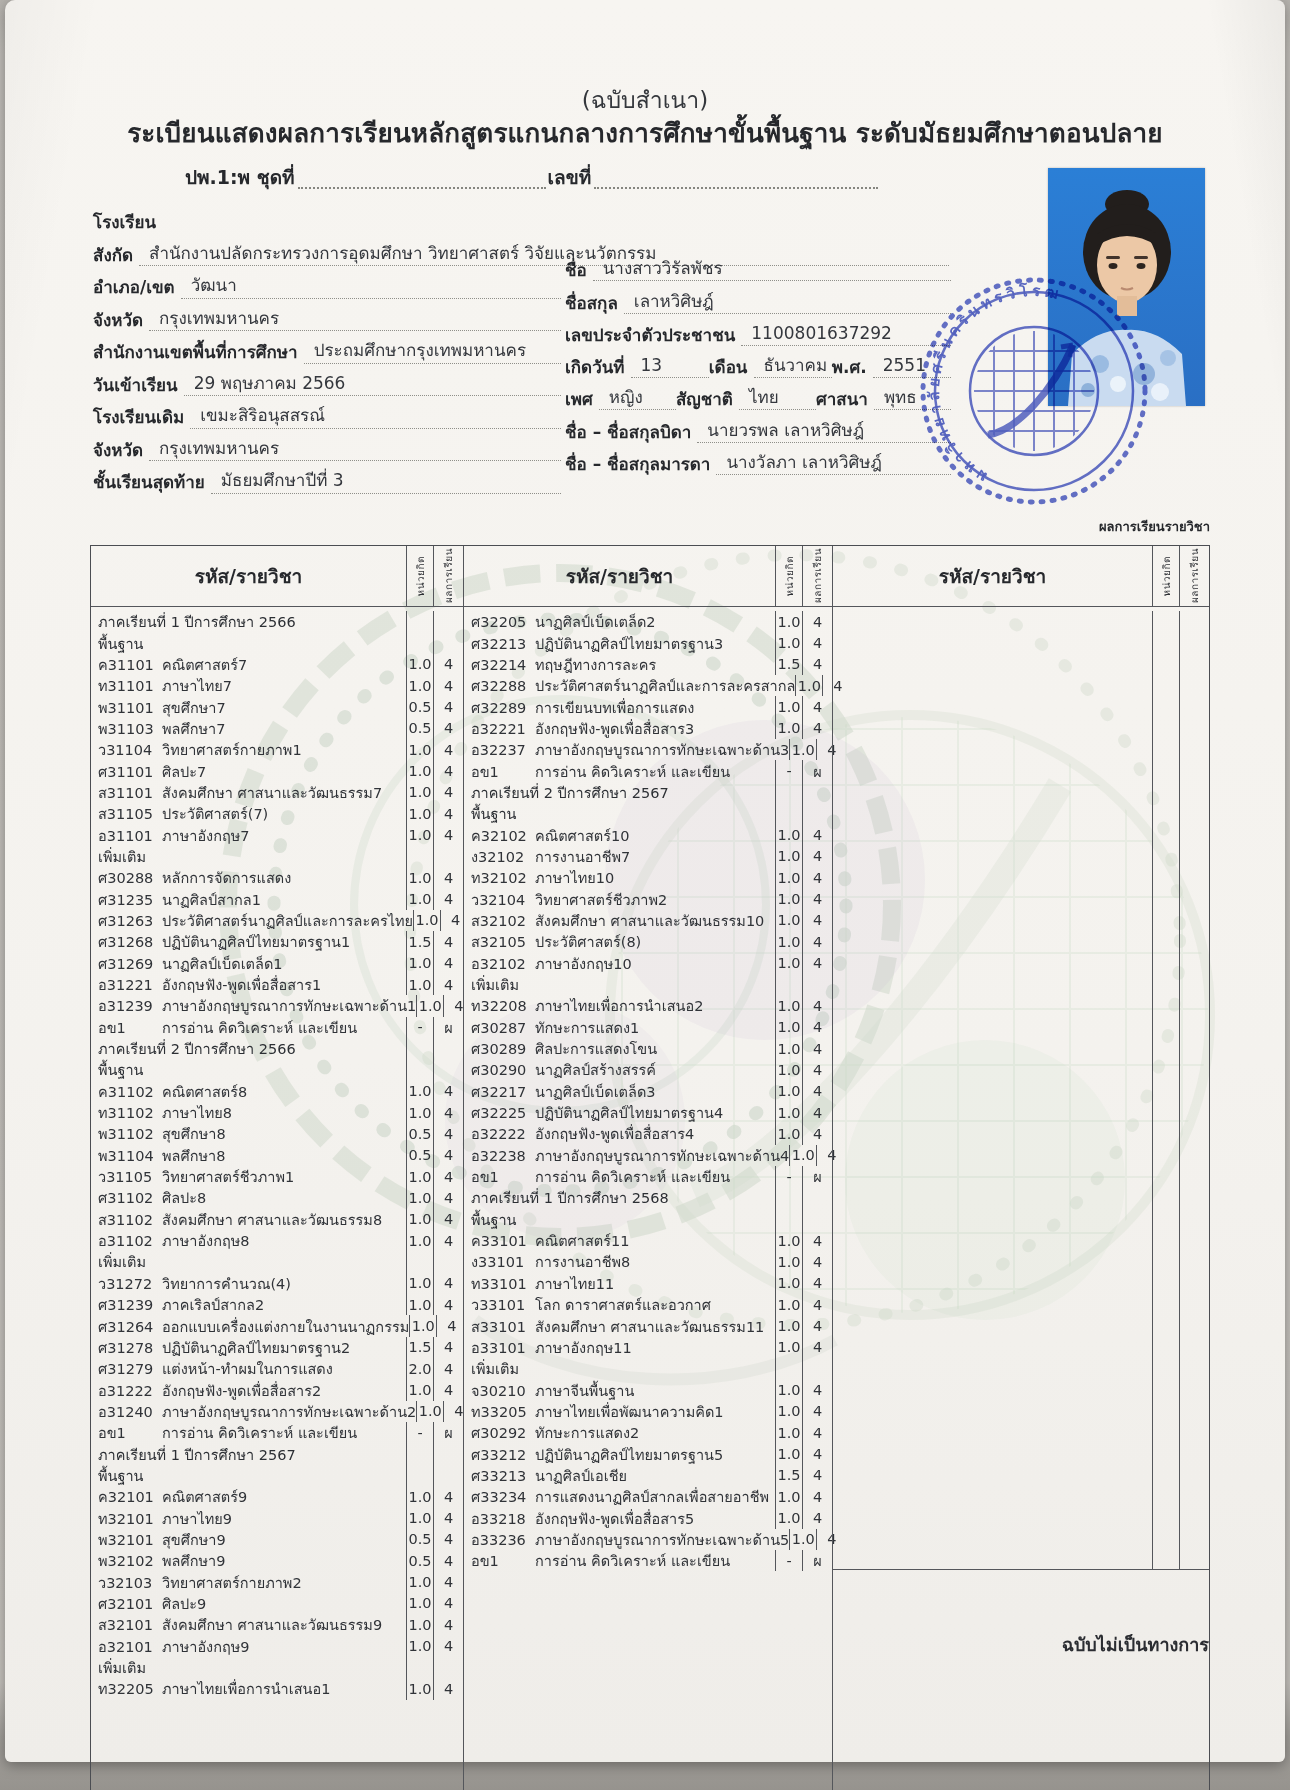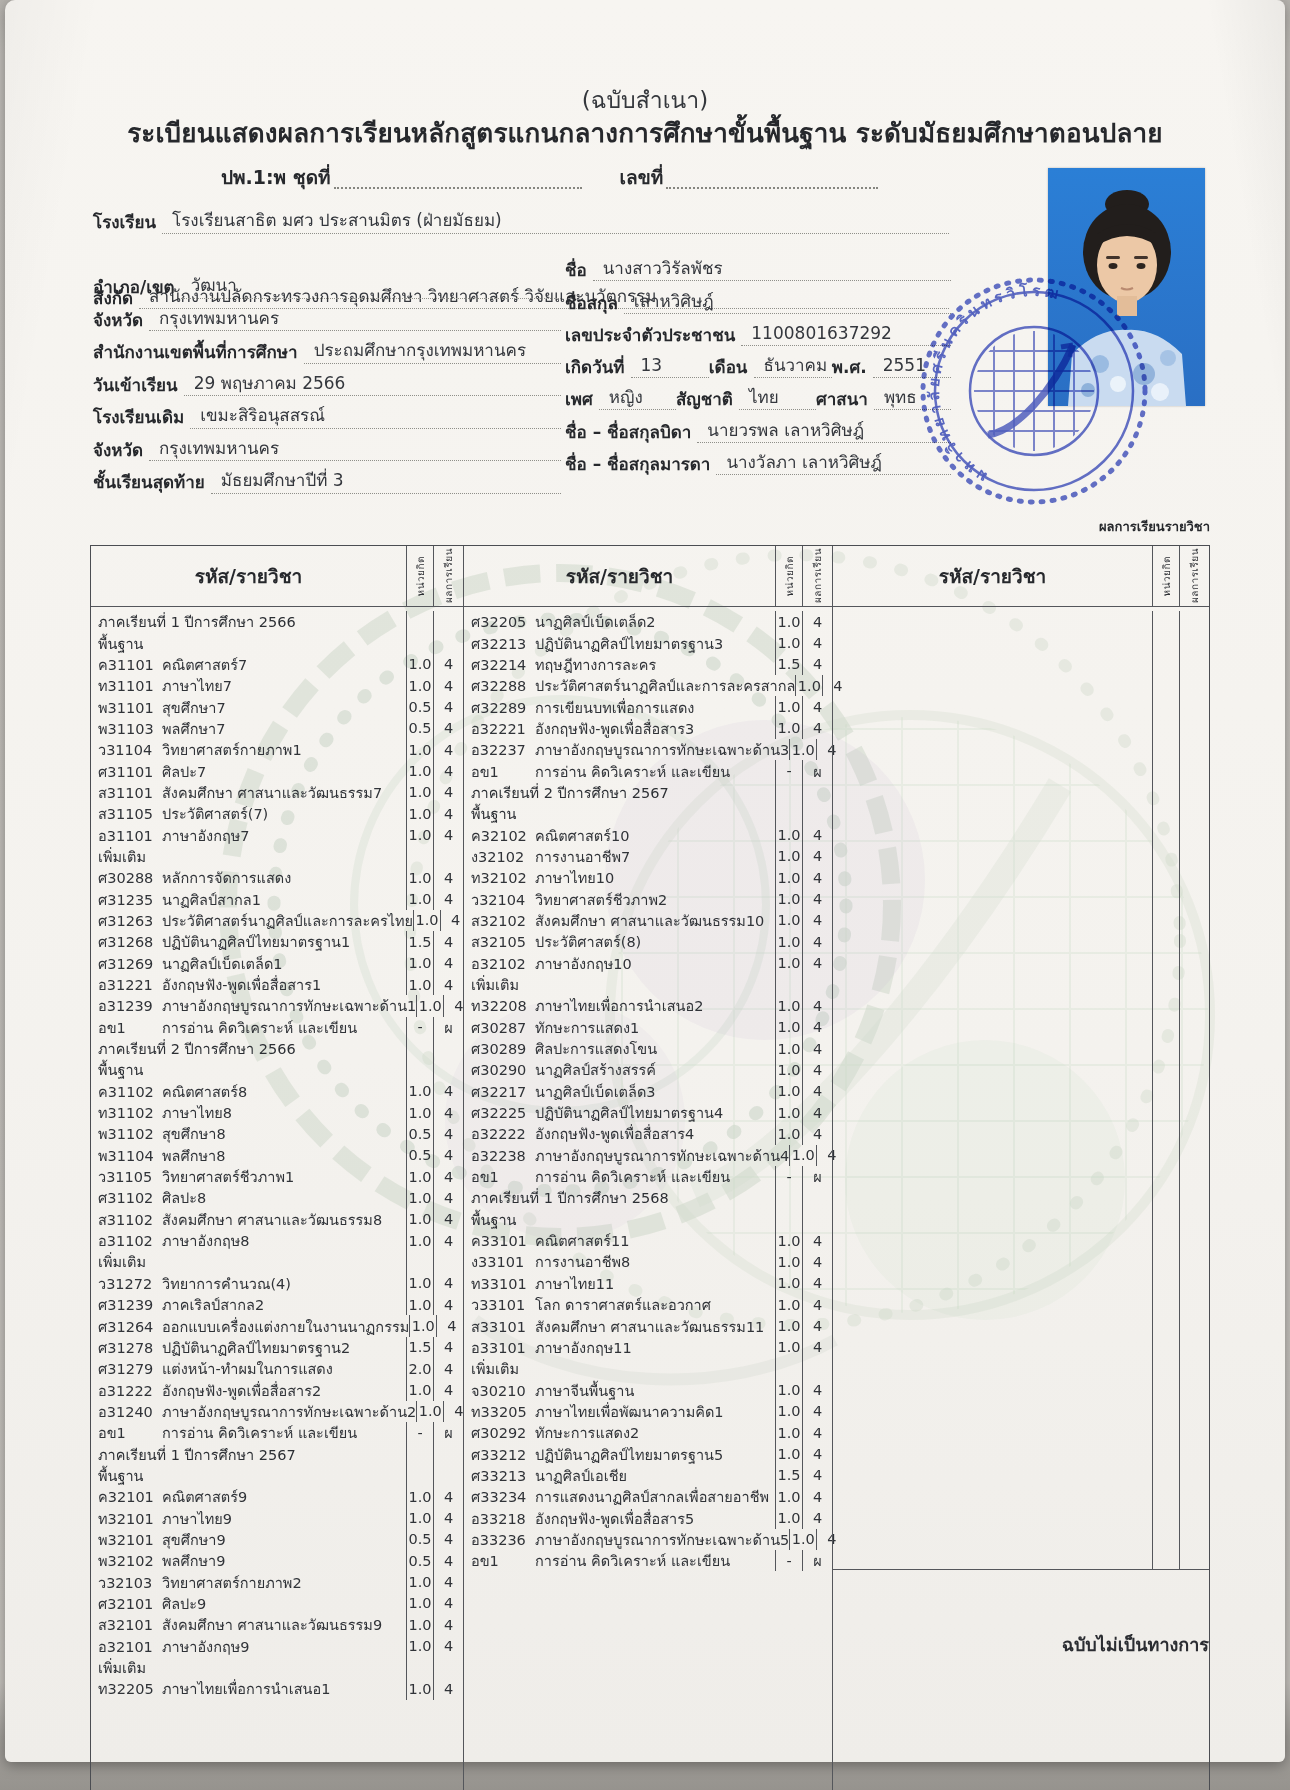--- a/index.html
+++ b/index.html
@@ -17,27 +17,27 @@
       linear-gradient(180deg,#f7f5f1 0%,#f4f2ee 60%,#efede9 100%);
     border-radius:10px 8px 6px 6px;
     box-shadow:0 3px 14px rgba(0,0,0,0.35);
   }
   
   .wm{position:absolute;left:0;top:0;pointer-events:none;z-index:1;}
   
   .copy-label{position:absolute;top:82px;left:0;width:100%;text-align:center;font-size:23px;color:#34373c;z-index:2;}
   .main-title{position:absolute;top:112px;left:0;width:100%;text-align:center;font-size:26px;font-weight:bold;color:#26282c;z-index:2;letter-spacing:0.2px;}
   .code-line{position:absolute;top:162px;left:180px;width:695px;display:flex;align-items:flex-end;font-size:19px;font-weight:bold;z-index:2;}
-  .code-line .lbl{white-space:nowrap;padding:0 1px 2px 0;margin-left:36px;}
+  .code-line .lbl{white-space:nowrap;padding:0 1px 2px 0;}
   .dotfill{border-bottom:2px dotted #85857f;margin:0 2px 5px 2px;}
   .dot-a{width:248px;}
   .dot-b{flex:1;}
   
   .fields{position:absolute;display:flex;flex-direction:column;z-index:2;}
-  #fields-full{top:201px;left:88px;width:856px;gap:43px;}
+  #fields-full{top:201px;left:88px;width:856px;}
   #fields-left{top:266px;left:88px;width:468px;}
   #fields-right{top:249px;left:560px;width:386px;}
   .field{display:flex;align-items:flex-end;height:32.5px;font-size:17px;line-height:1.12;}
   #fields-right .field{height:32.3px;}
   .flabel{font-weight:bold;color:#26282c;white-space:nowrap;padding:0 6px 1px 0;}
   .fvline{flex:1;border-bottom:1.7px dotted #8f8f89;padding:0 4px 2px 10px;white-space:nowrap;overflow:visible;}
   .fvalue{color:#34373d;}
   
   .photo{position:absolute;left:1043px;top:168px;width:157px;height:238px;z-index:2;box-shadow:0 0 2px rgba(0,0,0,0.25);}
   
@@ -102,21 +102,20 @@
   <div class="code-line">
     <span class="lbl">ปพ.1:พ ชุดที่</span>
     <span class="dotfill dot-a"></span>
     <span class="lbl">เลขที่</span>
     <span class="dotfill dot-b"></span>
   </div>
 
   <div class="fields" id="fields-full">
       <div class="field">
         <span class="flabel">โรงเรียน</span>
-        <span class="fvline"><span class="fvalue">โรงเรียนสาธิต มศว ประสานมิตร (ฝ่ายมัธยม)</span></span>
       </div>
       <div class="field">
         <span class="flabel">สังกัด</span>
         <span class="fvline"><span class="fvalue">สำนักงานปลัดกระทรวงการอุดมศึกษา วิทยาศาสตร์ วิจัยและนวัตกรรม</span></span>
       </div>
     </div>
   <div class="fields" id="fields-left">
       <div class="field">
         <span class="flabel">อำเภอ/เขต</span>
         <span class="fvline"><span class="fvalue">วัฒนา</span></span>

